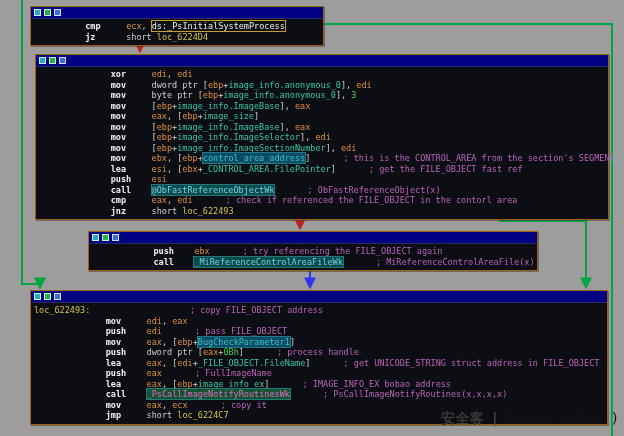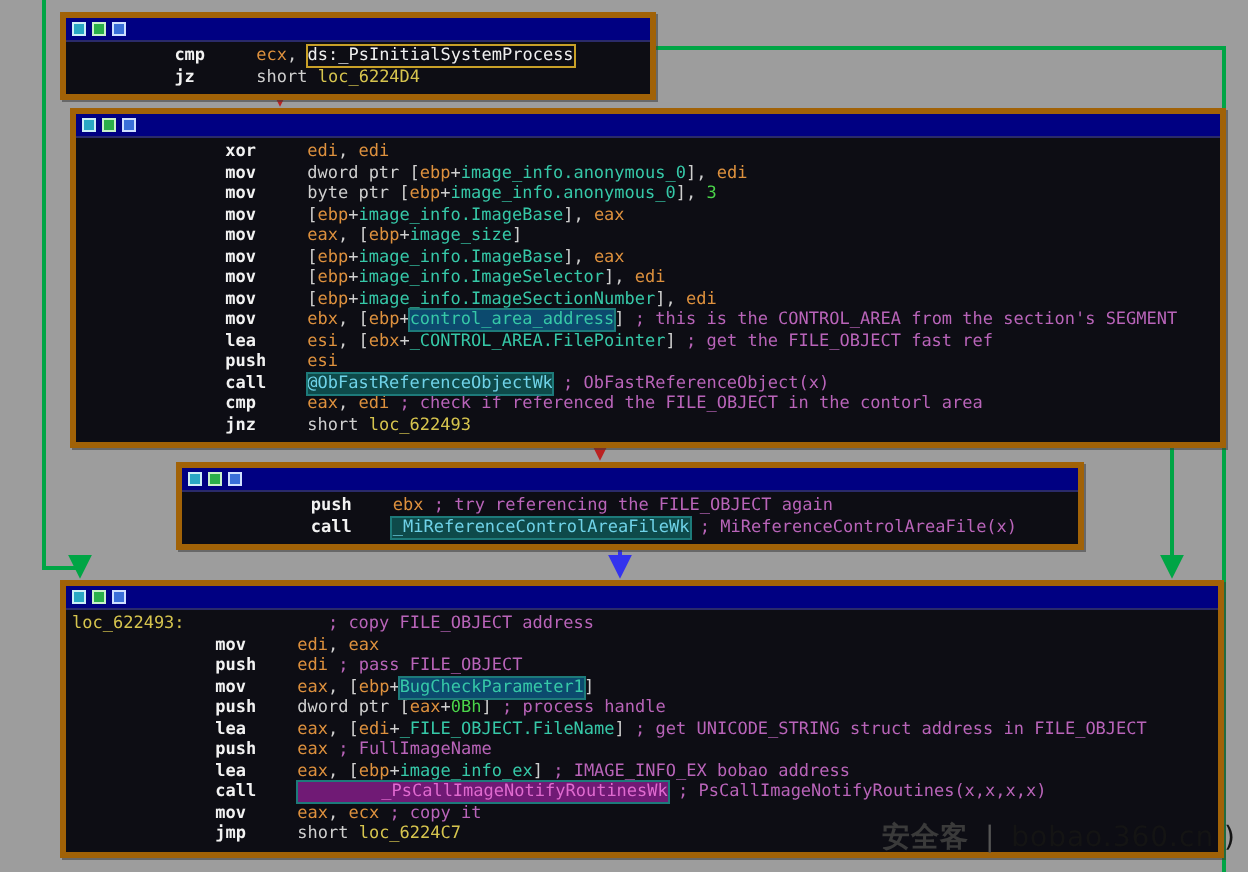--- a/index.html
+++ b/index.html
@@ -10,21 +10,21 @@
     font-family:"DejaVu Sans Mono",monospace;
   }
   .edges{position:absolute;left:0;top:0;z-index:0;}
   .edge{fill:none;stroke-width:2;}
   .edge.green{stroke:#00a545;}
   .edge.red{stroke:#bb2222;}
   .edge.blue{stroke:#3333ee;}
   .block{
     position:absolute;z-index:2;
     background:#0d0d14;
-    border:3px solid #a16207;
+    border:1px solid #a16207;
     box-shadow:1px 1px 0 rgba(60,60,60,.55);
   }
   .block-title{
     height:11px;background:#000082;
     display:flex;align-items:center;gap:3px;padding:0 3px;
     border-bottom:1px solid #2a2a6a;
   }
   .nicon{width:7px;height:7px;display:inline-block;box-sizing:border-box;}
   .nicon.i1{background:#2aa7c4;border:1px solid #cdeff7;}
   .nicon.i2{background:#2ab04a;border:1px solid #c9f2c9;}
@@ -35,23 +35,23 @@
     font-size:8.5px;line-height:10.5px;height:10.5px;
     color:#cfcfcf;
   }
   .seg-sp,.seg-txt,.seg-kw{color:#cfcfcf;}
   .seg-mn{color:#f2f2f2;font-weight:bold;}
   .seg-reg{color:#de913e;}
   .seg-var{color:#36c8a8;}
   .seg-varh{color:#36c8a8;background:#0c4a6e;outline:1px solid #1d7a7a;}
   .seg-num{color:#4ad44a;}
   .seg-loc{color:#d6c44e;}
-  .seg-com{color:#b964b9;}
+  .seg-com{color:#b964b9;margin-left:28px;}
   .seg-fn1{color:#6fd2e8;background:#0e4a4a;outline:1px solid #1d7a7a;text-align:center;}
-  .seg-fn2{color:#e06ad0;background:#701a75;outline:1px solid #1d7a7a;padding-left:42px;}
+  .seg-fn2{color:#e06ad0;background:#14532d;outline:1px solid #1d7a7a;}
   .seg-sel{color:#f0f0f0;outline:1px solid #c8a028;}
   .watermark{
     position:absolute;right:6px;bottom:8px;z-index:3;
     font-family:"DejaVu Sans",sans-serif;
     font-size:14px;color:#1c1c1c;letter-spacing:.5px;
   }
   .wm-brand{font-weight:bold;color:#3a3a3a;margin-top:16px;}
   .wm-sep{color:#555;margin:0 3px;}
   .wm-site{color:#141414;}
   .wm-close{color:#141414;}

